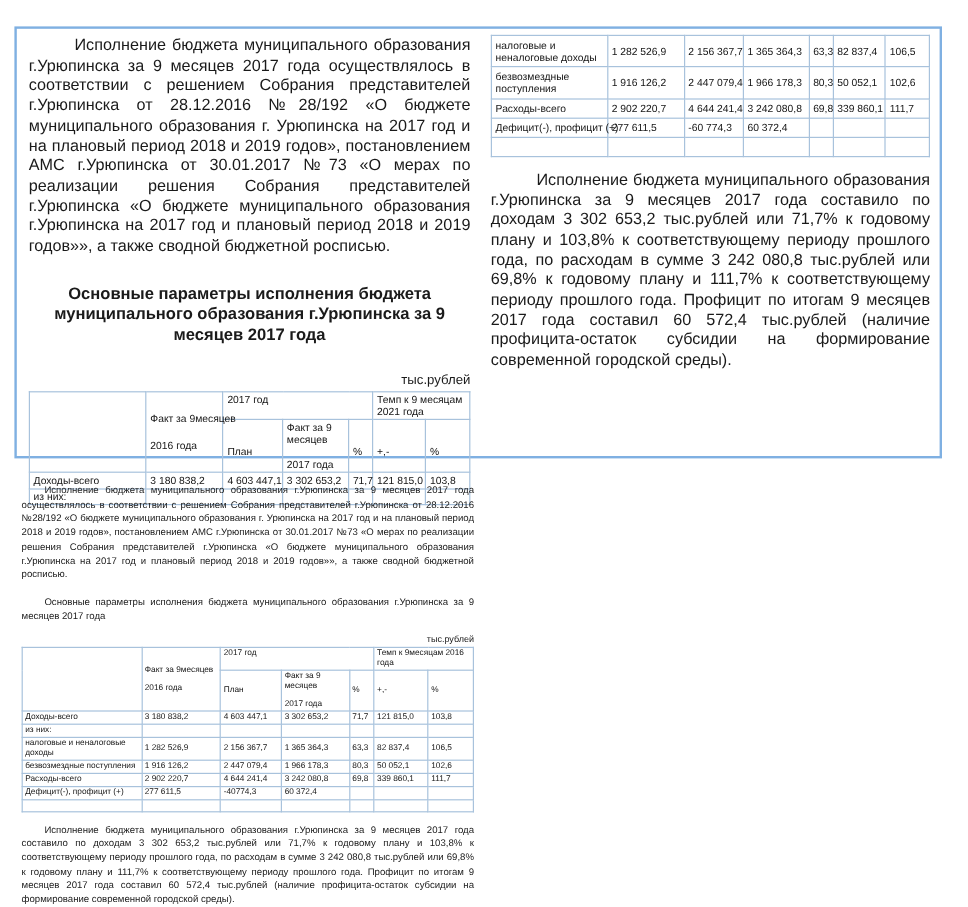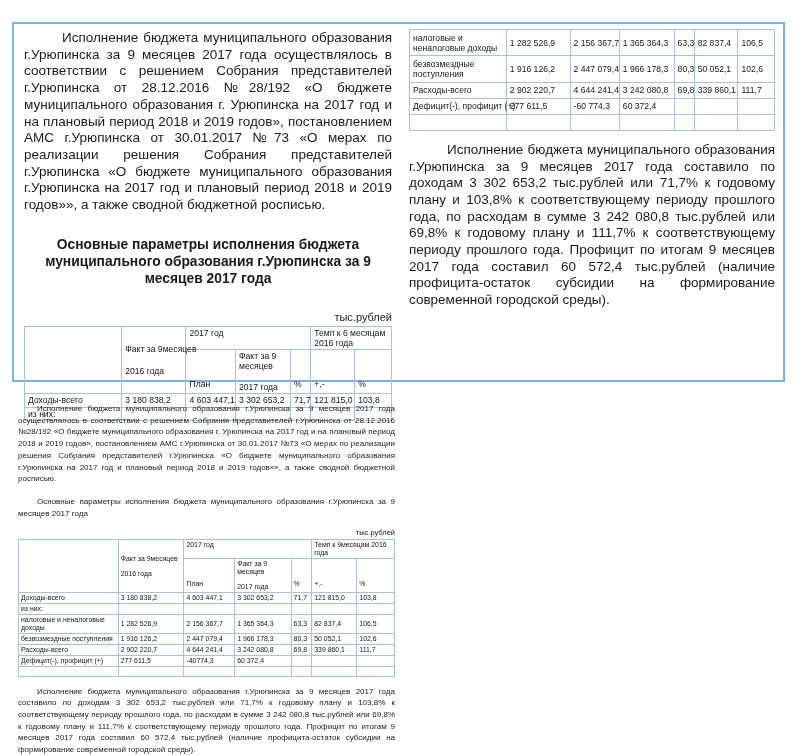--- a/index.html
+++ b/index.html
@@ -25,21 +25,21 @@
     border-collapse:collapse;width:100%;table-layout:fixed;
     font-size:8.6px;line-height:1.18;color:#141414;
     border-top:1px solid var(--grid-dark,#595959);
   }
   .budget th,.budget td{
     border:1px solid var(--grid-line,#a8c2dc);
     font-weight:normal;text-align:left;padding:1px 3px;vertical-align:middle;
   }
   .budget th.h1{height:16px;vertical-align:top;}
   .budget .va-top{vertical-align:top;margin-top:28px;}
-  .budget .va-bot{vertical-align:bottom;padding-bottom:4px;}
+  .budget .va-bot{vertical-align:bottom;padding-bottom:12px;}
   .budget .num{white-space:nowrap;}
   .budget .nowrap{white-space:nowrap;}
   .budget .gap{margin-top:11px;}
   .budget tr.first-data td{border-top:1px solid var(--grid-dark,#595959);}
   table.part2{border-top:1px solid var(--grid-line,#a8c2dc);}
   .part2 td{padding:2.5px 3px;}
   tr.empty-r td{height:10px;}
   
   .bottom-doc{position:absolute;left:18px;top:403px;width:377px;}
   .para-s{margin:0;font-size:8px;line-height:11.7px;text-align:justify;text-indent:19px;}
@@ -73,21 +73,21 @@
           <col style="width:10%">
       </colgroup>
       <tbody>
           <tr>
         <th rowspan="2"></th>
         <th rowspan="2">
           <div class="nowrap">Факт за 9месяцев</div>
           <div class="gap">2016 года</div>
         </th>
         <th colspan="3" class="h1">2017 год</th>
-        <th colspan="2" class="h1">Темп к 6 месяцам 2016 года</th>
+        <th colspan="2" class="h1">Темп к 9 месяцам 2021 года</th>
       </tr>
       <tr>
         <th class="va-bot">План</th>
         <th class="va-top">
           <div>Факт за 9 месяцев</div>
           <div class="gap">2017 года</div>
         </th>
         <th class="va-bot">%</th>
         <th class="va-bot">+,-</th>
         <th class="va-bot">%</th>

